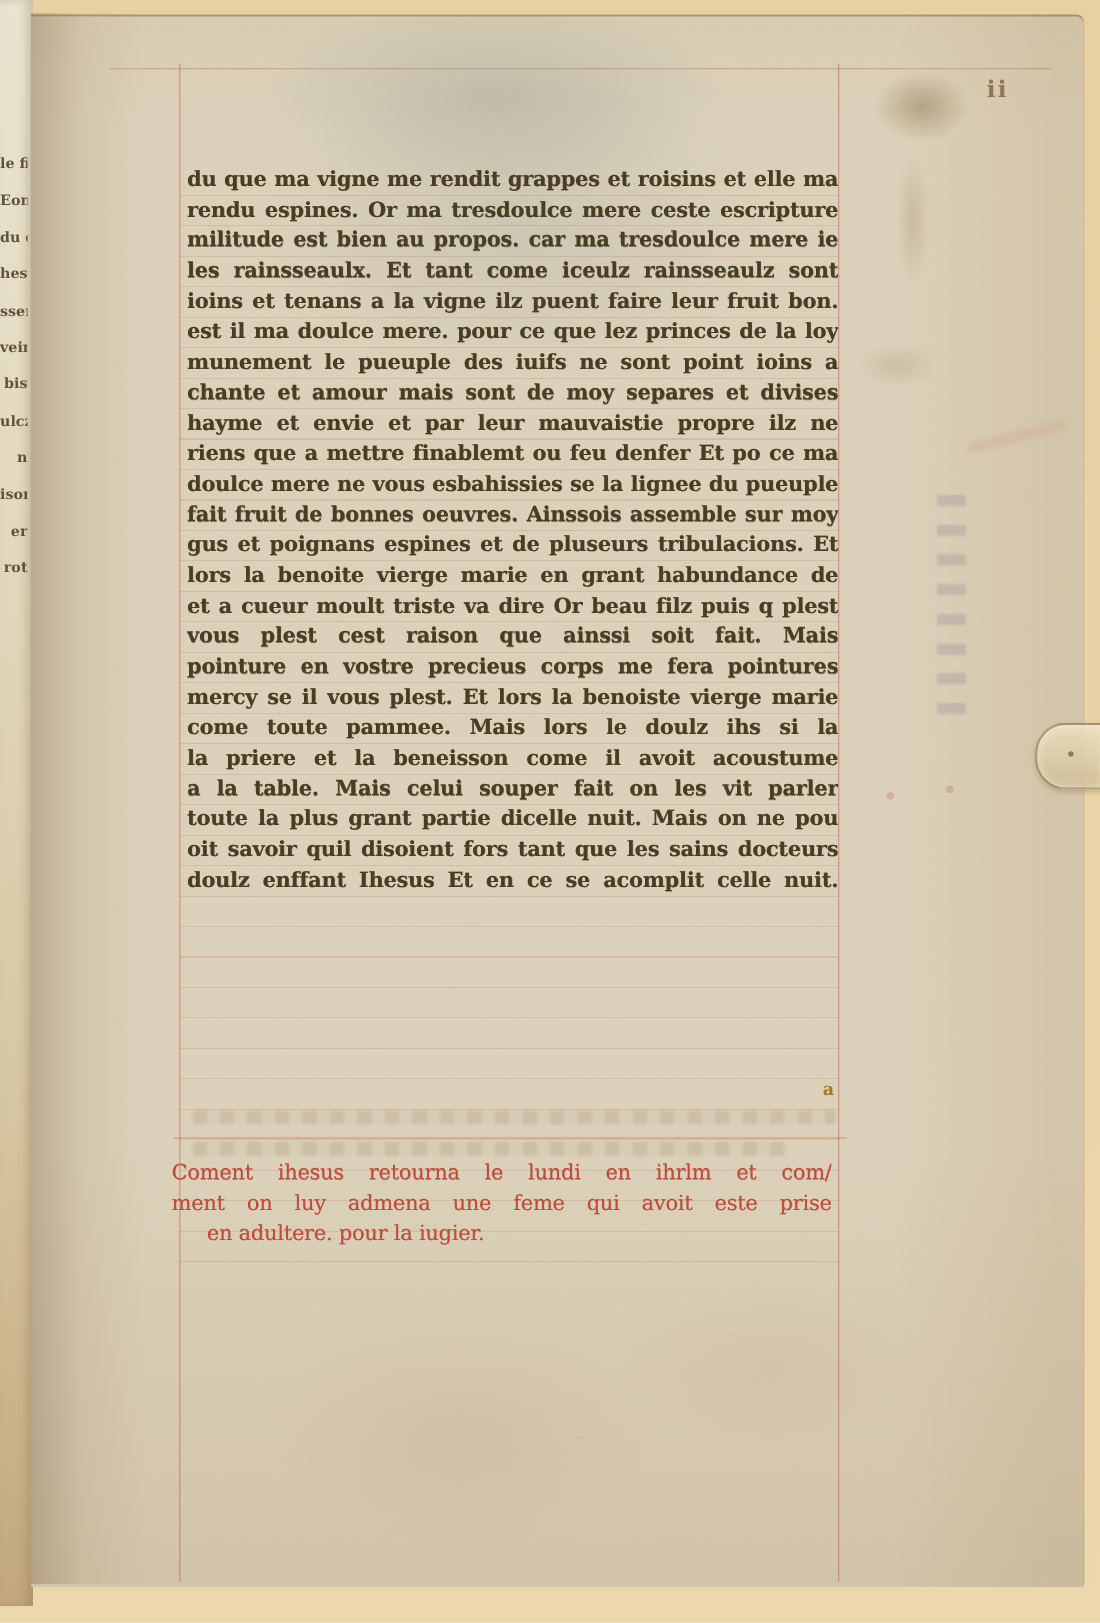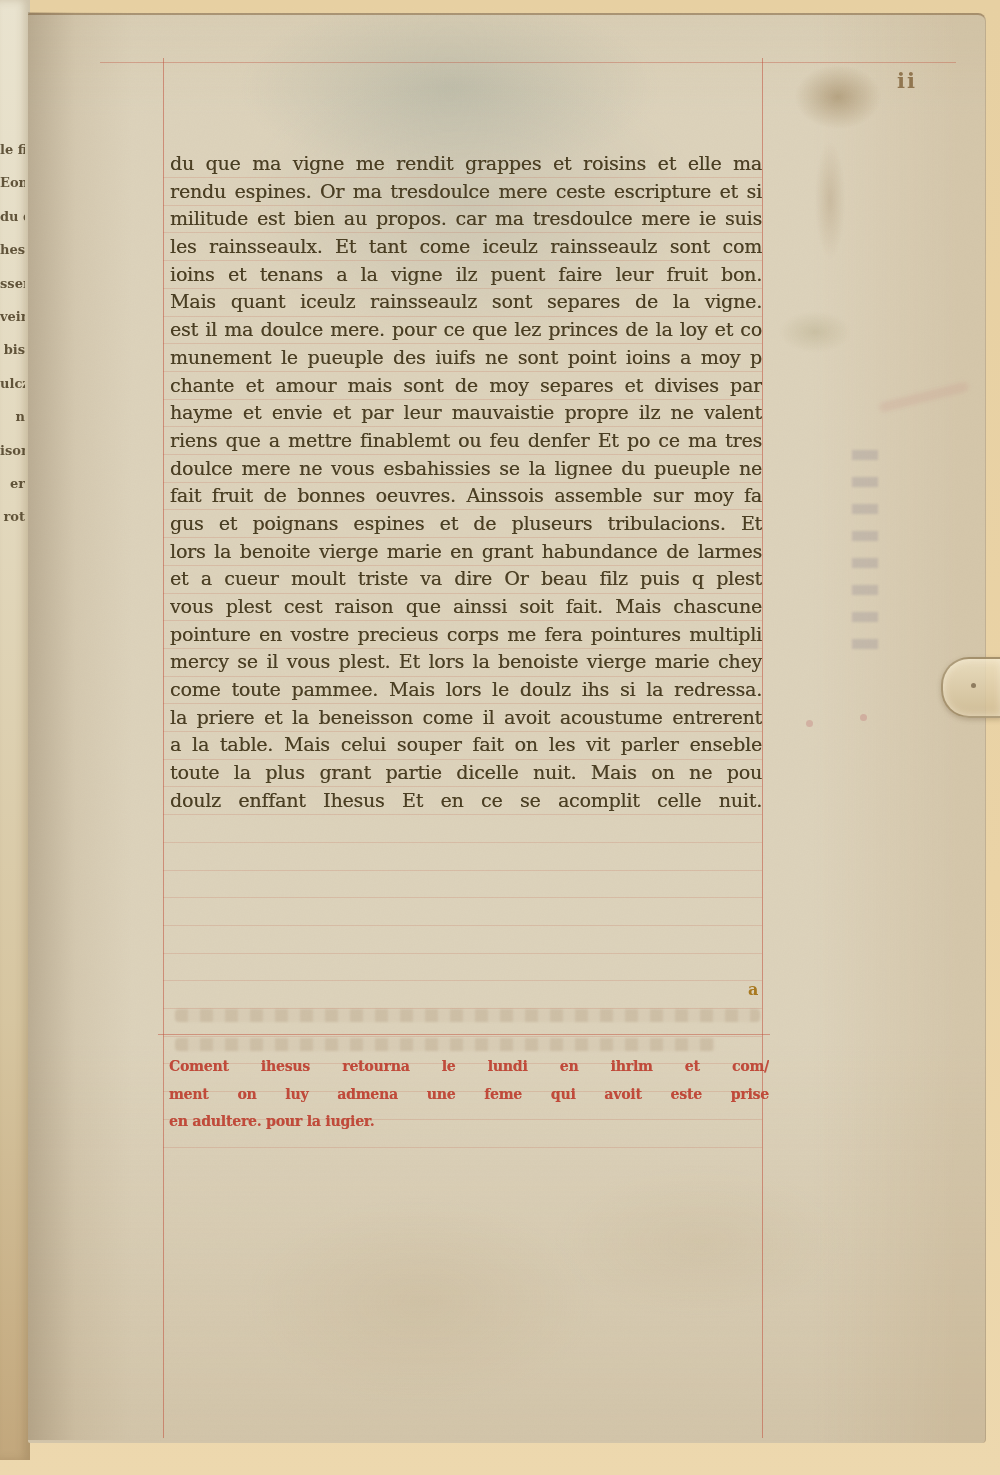--- a/index.html
+++ b/index.html
@@ -46,30 +46,30 @@
   .rule-v.left{left:163px;top:58px;height:1380px;}
   .rule-v.right{left:762px;top:58px;height:1380px;}
   .rule-h-top{position:absolute;left:100px;top:62px;width:856px;height:1px;background:rgba(193,84,64,.38);z-index:4;}
   .rule-h-mid{position:absolute;left:158px;top:1034px;width:612px;height:1px;background:rgba(193,84,64,.50);z-index:4;}
   .text-rules{
     position:absolute;left:163px;top:177px;width:599px;height:985px;z-index:4;
     background:repeating-linear-gradient(180deg,rgba(190,85,65,.18) 0,rgba(190,85,65,.18) 1px,rgba(0,0,0,0) 1px,rgba(0,0,0,0) 27.7px);
   }
   .main-text{
     position:absolute;left:170px;top:150px;width:592px;z-index:5;
-    color:#4a3e22;font-size:19px;font-weight:400;line-height:27.7px;
+    color:#4a3e22;font-size:19px;font-weight:700;line-height:27.7px;
     letter-spacing:-.2px;text-shadow:.3px .3px .3px rgba(58,46,24,.55);
   }
   .text-line{text-align:justify;text-align-last:justify;height:27.7px;overflow:hidden;}
   .rubric{
-    position:absolute;left:169px;top:1052px;width:600px;z-index:5;
-    color:#c14a3a;font-size:14px;font-weight:700;line-height:28.3px;
+    position:absolute;left:156px;top:1052px;width:600px;z-index:5;
+    color:#c14a3a;font-size:19px;font-weight:400;line-height:28.3px;
     letter-spacing:-.2px;text-shadow:.3px .3px .3px rgba(160,55,40,.45);
   }
-  .rubric .text-line:last-child{text-align-last:left;}
+  .rubric .text-line:last-child{text-align-last:left;margin-left:32px;}
   .folio-number{
     position:absolute;left:897px;top:68px;z-index:5;
     color:rgba(128,98,56,.80);font-size:21px;font-weight:700;letter-spacing:2px;
     filter:blur(.4px);
   }
   .end-mark{
     position:absolute;left:748px;top:980px;z-index:5;
     color:#a8781f;font-size:16px;font-weight:700;filter:blur(.3px);
   }
   .showthrough-line{
@@ -145,38 +145,38 @@
 <div class="pink-dot d2"></div>
 
 <div class="folio-number">ii</div>
 
 <div class="main-text">
     <div class="text-line">du que ma vigne me rendit grappes et roisins et elle ma</div>
     <div class="text-line">rendu espines. Or ma tresdoulce mere ceste escripture et si</div>
     <div class="text-line">militude est bien au propos. car ma tresdoulce mere ie suis</div>
     <div class="text-line">les rainsseaulx. Et tant come iceulz rainsseaulz sont com</div>
     <div class="text-line">ioins et tenans a la vigne ilz puent faire leur fruit bon.</div>
-    <div class="text-line">Mais quant iceulz rainsseaulz sont separes de la vigne.</div>
     <div class="text-line">est il ma doulce mere. pour ce que lez princes de la loy et co</div>
     <div class="text-line">munement le pueuple des iuifs ne sont point ioins a moy p</div>
     <div class="text-line">chante et amour mais sont de moy separes et divises par</div>
     <div class="text-line">hayme et envie et par leur mauvaistie propre ilz ne valent</div>
     <div class="text-line">riens que a mettre finablemt ou feu denfer Et po ce ma tres</div>
     <div class="text-line">doulce mere ne vous esbahissies se la lignee du pueuple ne</div>
     <div class="text-line">fait fruit de bonnes oeuvres. Ainssois assemble sur moy fa</div>
     <div class="text-line">gus et poignans espines et de pluseurs tribulacions. Et</div>
     <div class="text-line">lors la benoite vierge marie en grant habundance de larmes</div>
     <div class="text-line">et a cueur moult triste va dire Or beau filz puis q plest</div>
     <div class="text-line">vous plest cest raison que ainssi soit fait. Mais chascune</div>
     <div class="text-line">pointure en vostre precieus corps me fera pointures multipli</div>
     <div class="text-line">mercy se il vous plest. Et lors la benoiste vierge marie chey</div>
     <div class="text-line">come toute pammee. Mais lors le doulz ihs si la redressa.</div>
     <div class="text-line">la priere et la beneisson come il avoit acoustume entrerent</div>
     <div class="text-line">a la table. Mais celui souper fait on les vit parler enseble</div>
     <div class="text-line">toute la plus grant partie dicelle nuit. Mais on ne pou</div>
+    <div class="text-line">oit savoir quil disoient fors tant que les sains docteurs</div>
     <div class="text-line">doulz enffant Ihesus Et en ce se acomplit celle nuit.</div>
   </div>
 
 <div class="end-mark">a</div>
 
 <div class="rubric">
     <div class="text-line">Coment ihesus retourna le lundi en ihrlm et com/</div>
     <div class="text-line">ment on luy admena une feme qui avoit este prise</div>
     <div class="text-line">en adultere. pour la iugier.</div>
   </div>

